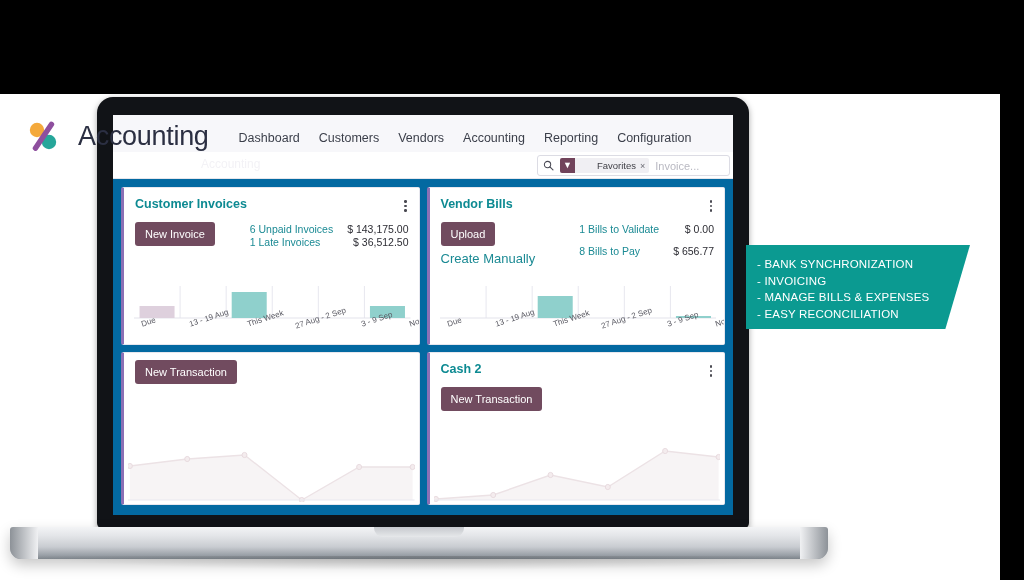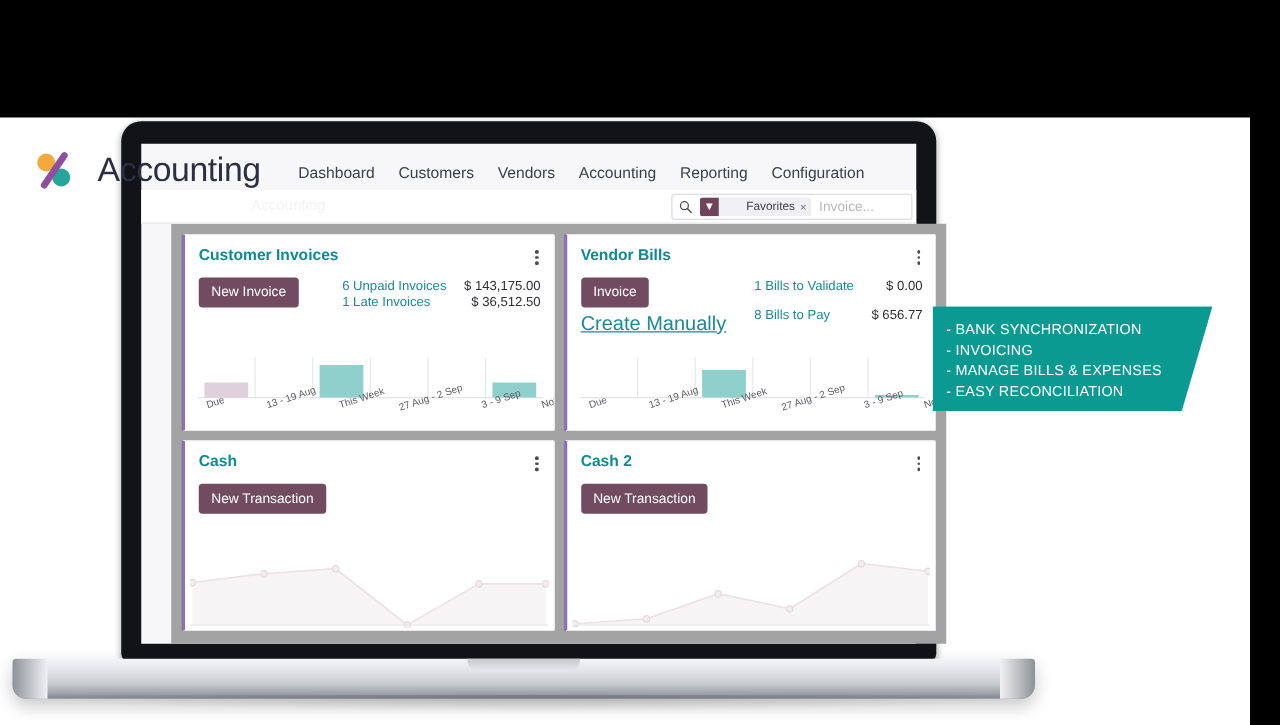--- a/index.html
+++ b/index.html
@@ -97,43 +97,42 @@
   .search-icon { width: 11px; height: 11px; flex: none; }
   .facet { display: flex; align-items: center; height: 15px; border-radius: 2px; overflow: hidden; background: #f0eff3; flex: none; }
   .facet-ico { background: #71435b; color: #fff; font-size: 9px; line-height: 15px; padding: 0 3px; }
   .facet-label { font-size: 9.5px; color: #3f3f46; padding: 0 4px; margin-left: 18px; }
   .facet-x { font-size: 9px; color: #6b6b73; padding-right: 4px; cursor: pointer; }
   .search-input-ghost { font-size: 11px; color: #b9b9c2; }
 
   
   .dash {
     position: absolute; left: 113px; top: 179px; width: 620px; height: 336px;
-    background: #a3a3a3; padding: 8px 8px 0 8px;
+    background: #0369a1; padding: 8px 8px 0 8px;
     display: grid; grid-template-columns: 1fr 1fr; grid-template-rows: 158px 153px;
     gap: 7px;
     z-index: 3;
-    margin-left: 24px;
   }
   .card {
     position: relative; background: #fff;
     border: 1px solid #e7e7ee; border-left: 3px solid #8b70b5;
     border-radius: 2px; overflow: hidden;
   }
   .card-head { display: flex; align-items: flex-start; justify-content: space-between; padding: 9px 10px 0 11px; }
   .card-title { font-size: 12.5px; font-weight: bold; color: #0d8a92; }
   .kebab { display:flex; flex-direction:column; gap:2px; padding:3px 2px; cursor:pointer; }
   .kebab i { width: 2.5px; height: 2.5px; background: #4a4a52; border-radius: 50%; display:block; }
 
   .card-body { display: flex; padding: 7px 10px 0 11px; gap: 12px; }
   .btn {
     background: #714b5f; color: #fff; border: none; border-radius: 3px;
     font-size: 11px; padding: 6px 10px; cursor: pointer; white-space: nowrap;
     font-family: "Liberation Sans", sans-serif;
   }
-  .link-sm { display:block; font-size: 16px; color: #1b8a94; margin-top: 5px; cursor: pointer; text-decoration: underline; }
+  .link-sm { display:block; font-size: 13px; color: #1b8a94; margin-top: 5px; cursor: pointer; }
   .stats { margin-left: auto; display: grid; grid-template-columns: auto auto; gap: 1px 14px; padding-top: 1px; }
   .stat-label { font-size: 10.5px; color: #1b8a94; cursor: pointer; white-space: nowrap; }
   .stat-value { font-size: 10.5px; color: #2d2d34; text-align: right; white-space: nowrap; }
 
   .bar-chart { position: absolute; left: 10px; right: 8px; bottom: 0; height: 72px; }
   .cash-chart { position: absolute; left: 4px; right: 4px; bottom: 2px; height: 70px; }
 
   
   .callout {
     position: absolute; left: 746px; top: 245px;
@@ -212,21 +211,21 @@
       <div class="card-head">
         <div class="card-title">Vendor Bills</div>
         <div class="kebab">
             <i></i>
             <i></i>
             <i></i>
           </div>
       </div>
       <div class="card-body">
         <div>
-          <button class="btn">Invoice</button>
+          <button class="btn">Upload</button>
           <span class="link-sm">Create Manually</span>
         </div>
         <div class="stats">
           <span class="stat-label">1 Bills to Validate</span>
           <span class="stat-value">$ 0.00</span>
           <span class="stat-label">8 Bills to Pay</span>
           <span class="stat-value">$ 656.77</span>
         </div>
       </div>
       <div class="bar-chart">
@@ -247,28 +246,20 @@
           <span style="position:absolute;left:54px;top:2px;font-size:8px;color:#5a5a63;transform:rotate(-18deg);transform-origin:left top;white-space:nowrap;">13 - 19 Aug</span>
           <span style="position:absolute;left:112px;top:2px;font-size:8px;color:#5a5a63;transform:rotate(-18deg);transform-origin:left top;white-space:nowrap;">This Week</span>
           <span style="position:absolute;left:160px;top:4px;font-size:8px;color:#5a5a63;transform:rotate(-18deg);transform-origin:left top;white-space:nowrap;">27 Aug - 2 Sep</span>
           <span style="position:absolute;left:226px;top:2px;font-size:8px;color:#5a5a63;transform:rotate(-18deg);transform-origin:left top;white-space:nowrap;">3 - 9 Sep</span>
           <span style="position:absolute;left:274px;top:2px;font-size:8px;color:#5a5a63;transform:rotate(-18deg);transform-origin:left top;white-space:nowrap;">Not Due</span>
         </div>
       </div>
     </div>
 
     <div class="card">
-      <div class="card-head">
-        <div class="card-title">Cash</div>
-        <div class="kebab">
-            <i></i>
-            <i></i>
-            <i></i>
-          </div>
-      </div>
       <div class="card-body">
         <button class="btn">New Transaction</button>
       </div>
       <div class="cash-chart">
         <svg viewBox="0 0 300 70" preserveAspectRatio="none" width="100%" height="100%">
           <polygon points="2,34 62,27 122,23 182,68 242,35 298,35 298,68 2,68" fill="#f7f4f5"></polygon>
           <polyline points="2,34 62,27 122,23 182,68 242,35 298,35" fill="none" stroke="#ece2e5" stroke-width="1.4"></polyline>
           <g fill="#f4ecee" stroke="#e7dade" stroke-width="1">
             <circle cx="2" cy="34" r="2.6"></circle>
               <circle cx="62" cy="27" r="2.6"></circle>

